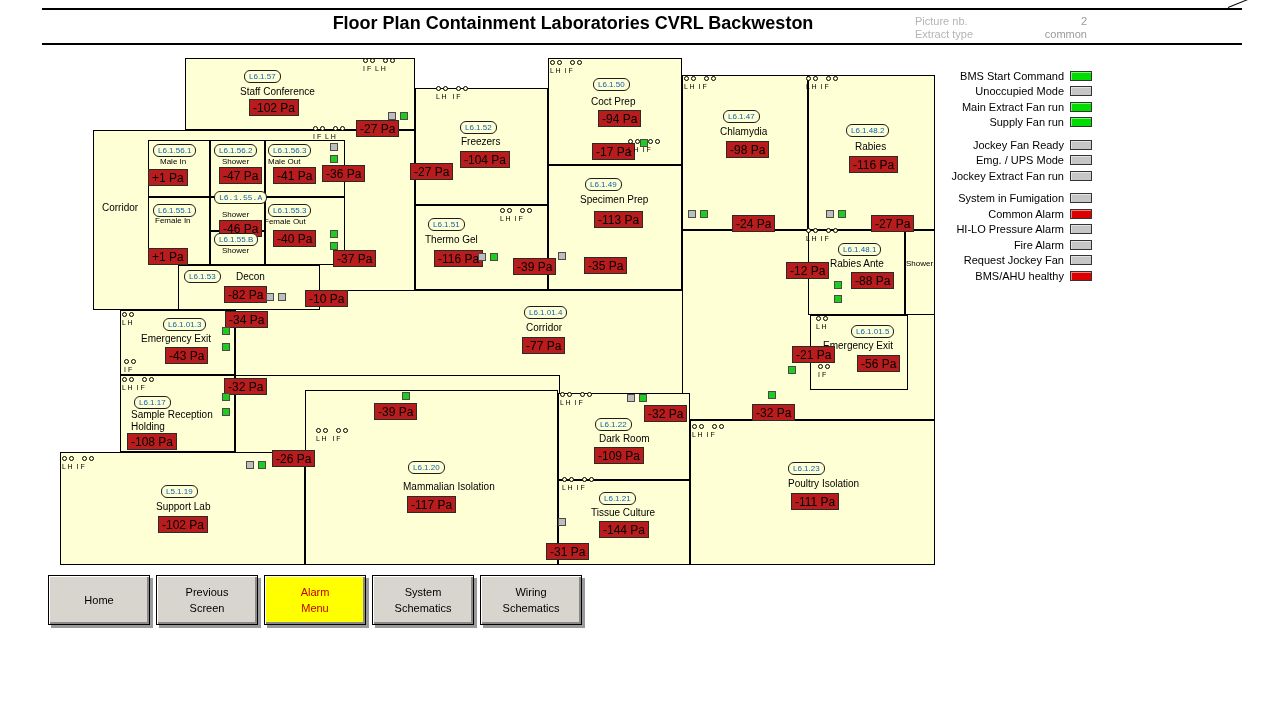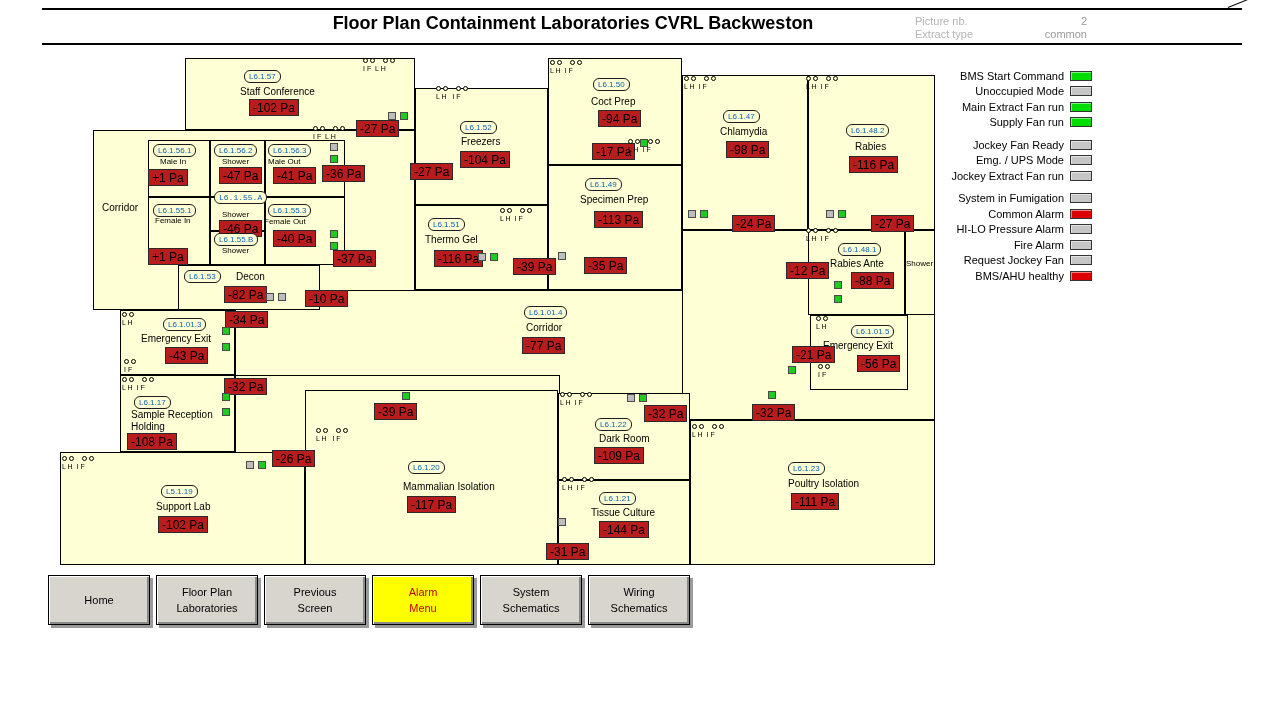--- a/index.html
+++ b/index.html
@@ -433,22 +433,20 @@
       <span class="lind" style="background: rgb(198, 198, 198);"></span>
     </div>
     <div class="lrow">
       <span class="llab">BMS/AHU healthy</span>
       <span class="lind" style="background: rgb(221, 0, 0);"></span>
     </div>
   </div>
 
 <div id="toolbar">
     <div class="btn">Home</div>
-    <div class="btn">Floor Plan
-Laboratories</div>
     <div class="btn">Previous
 Screen</div>
     <div class="btn alarm">Alarm
 Menu</div>
     <div class="btn">System
 Schematics</div>
     <div class="btn">Wiring
 Schematics</div>
   </div>
 

